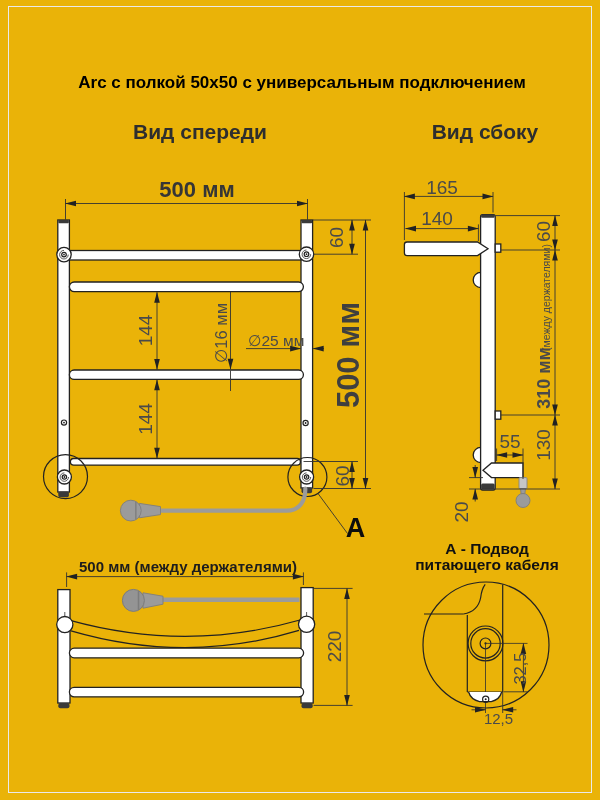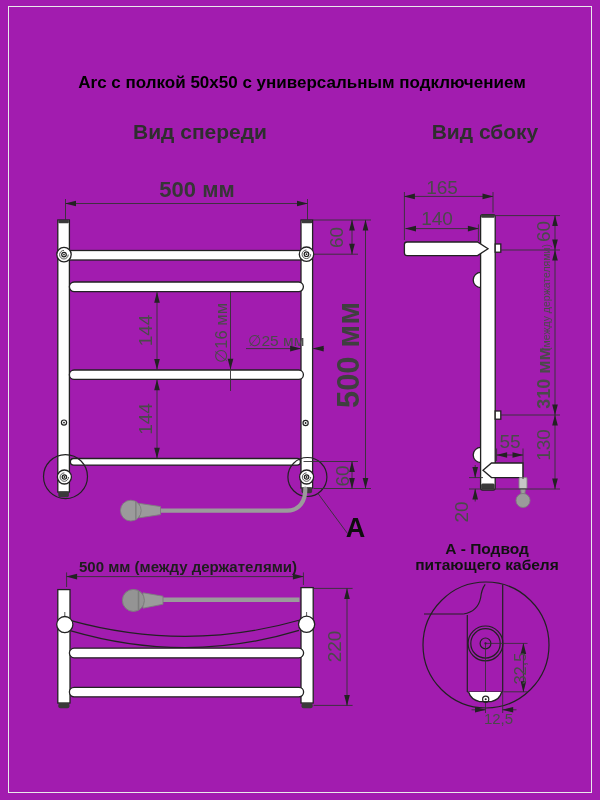--- a/index.html
+++ b/index.html
@@ -1,16 +1,16 @@
 <!DOCTYPE html>
 <html><head>
 <meta charset="utf-8">
 <style>
   html,body{margin:0;padding:0;background:#fff;}
-  #stage{position:relative;width:600px;height:800px;background:#a21caf;overflow:hidden;
+  #stage{position:relative;width:600px;height:800px;background:#eab308;overflow:hidden;
          font-family:"Liberation Sans","DejaVu Sans",sans-serif;}
   svg text{font-family:"Liberation Sans","DejaVu Sans",sans-serif;}
   .ol{fill:#ffffff;stroke:#222222;stroke-width:1.3;}
   .oln{fill:none;stroke:#222222;stroke-width:1.2;}
   .thin{fill:none;stroke:#2e2e2e;stroke-width:0.8;}
   .dk{fill:#3a3a3a;stroke:none;}
   .dl{stroke:#333333;stroke-width:0.9;fill:none;}
   .cable{stroke:#9b9b9b;stroke-width:4.2;fill:none;stroke-linecap:round;}
   .gry{fill:#9b9b9b;stroke:#7e7e7e;stroke-width:0.9;}
   .t-title{font-size:17px;font-weight:bold;fill:#000;text-anchor:middle;}

